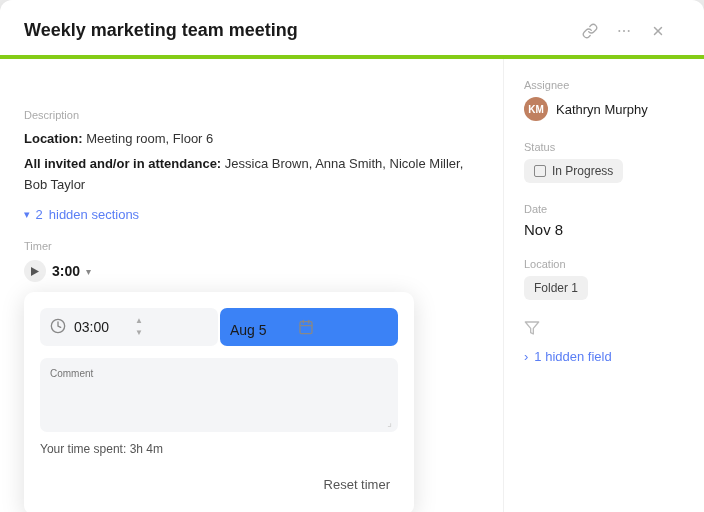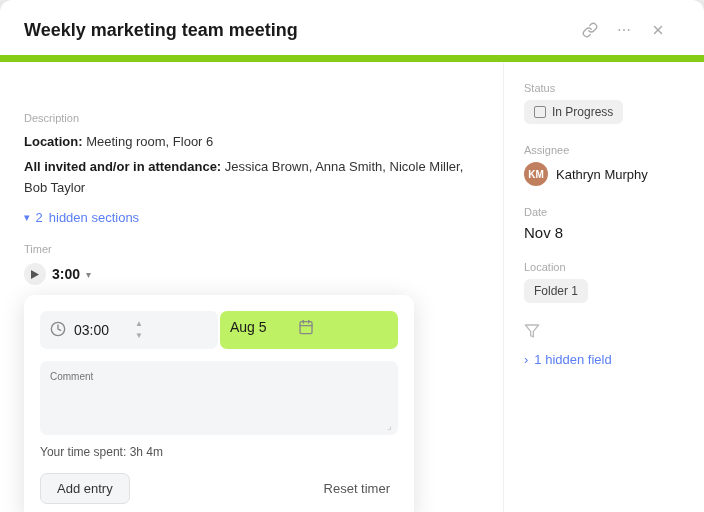--- a/index.html
+++ b/index.html
@@ -17,24 +17,24 @@
       background: #ffffff;
       border-radius: 12px;
       box-shadow: 0 8px 40px rgba(0,0,0,0.15);
       display: flex;
       flex-direction: column;
       overflow: hidden;
       position: relative;
     }
     .modal-header {
       display: flex;
-      align-items: flex-start;
+      align-items: center;
       justify-content: space-between;
       padding: 20px 36px 14px 24px;
-      border-bottom: 7px solid #84cc16;
+      border-bottom: 4px solid #84cc16;
     }
     .modal-title {
       font-size: 18px;
       font-weight: 700;
       color: #1a1a1a;
     }
     .header-icons {
       display: flex;
       gap: 14px;
       align-items: center;
@@ -178,22 +178,22 @@
       color: #aaa;
       font-size: 8px;
       line-height: 1;
       display: flex;
       align-items: center;
       justify-content: center;
       padding: 0;
     }
     .date-input-box {
       display: flex;
-      align-items: flex-start;
-      background: #bef264;
+      align-items: flex-end;
+      background: #3b82f6;
       border-radius: 7px;
       padding: 8px 10px;
       gap: 8px;
       flex: 1;
     }
     .date-input-box input {
       border: none;
       background: transparent;
       font-size: 14px;
       font-weight: 500;
@@ -446,46 +446,45 @@
             <textarea placeholder="Comment" style=""></textarea>
             <span class="comment-resize">⌟</span>
           </div>
 
           <div class="time-spent">
             <span>Your time spent:</span>
             <span>3h 4m</span>
           </div>
 
           <div class="dropdown-actions">
-            <button class="btn-add-entry">Add entry</button>
             <button class="btn-reset">Reset timer</button>
           </div>
         </div>
       </div>
     </div>
 
     <div class="sidebar">
+
+      <div class="sidebar-section">
+        <div class="sidebar-section-label">Assignee</div>
+        <div class="assignee-row">
+          <div class="avatar">KM</div>
+          <span class="assignee-name">Kathryn Murphy</span>
+        </div>
+      </div>
 
       <div class="sidebar-section">
         <div class="sidebar-section-label">Status</div>
         <div class="status-badge">
           <span class="status-badge-checkbox"></span>
           <span>In Progress</span>
         </div>
       </div>
 
       <div class="sidebar-section">
-        <div class="sidebar-section-label">Assignee</div>
-        <div class="assignee-row">
-          <div class="avatar">KM</div>
-          <span class="assignee-name">Kathryn Murphy</span>
-        </div>
-      </div>
-
-      <div class="sidebar-section">
         <div class="sidebar-section-label">Date</div>
         <div class="date-value">Nov 8</div>
       </div>
 
       <div class="sidebar-section">
         <div class="sidebar-section-label">Location</div>
         <div class="location-badge">
           <span>Folder 1</span>
         </div>
       </div>

